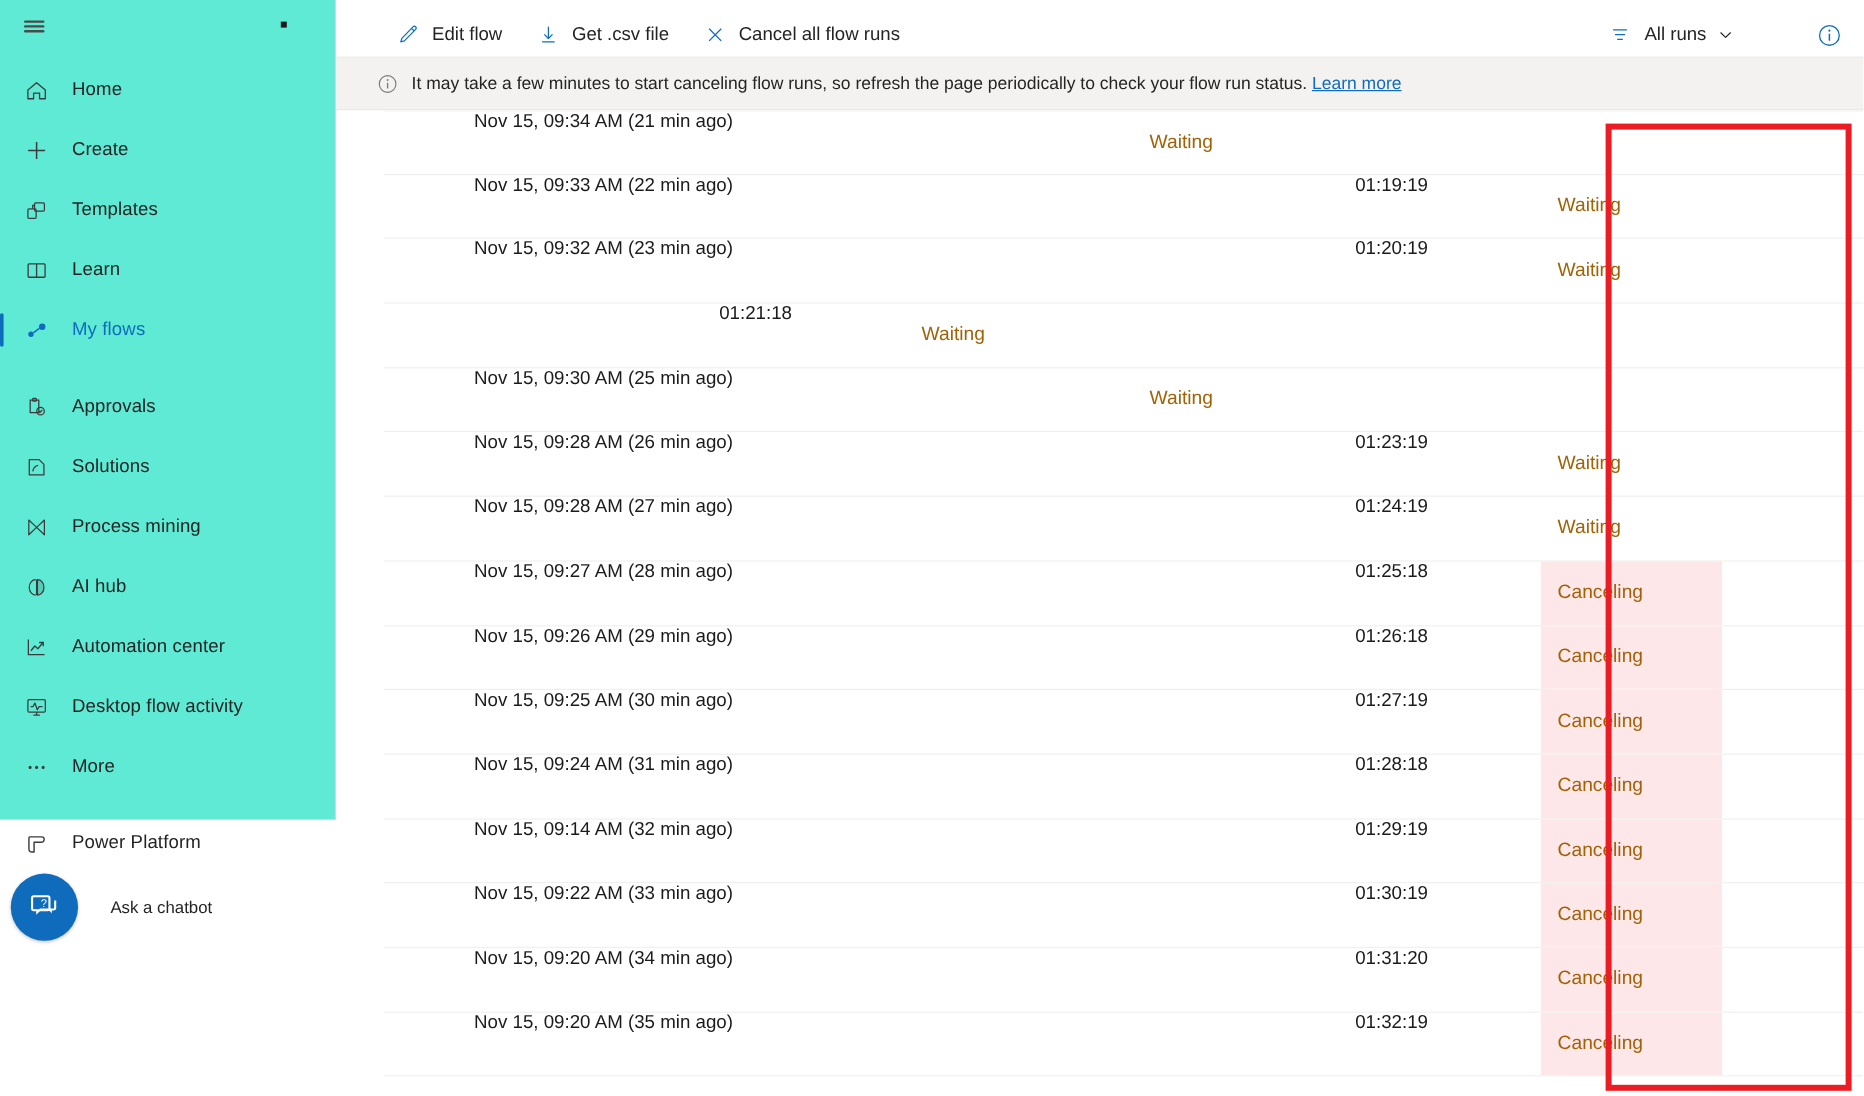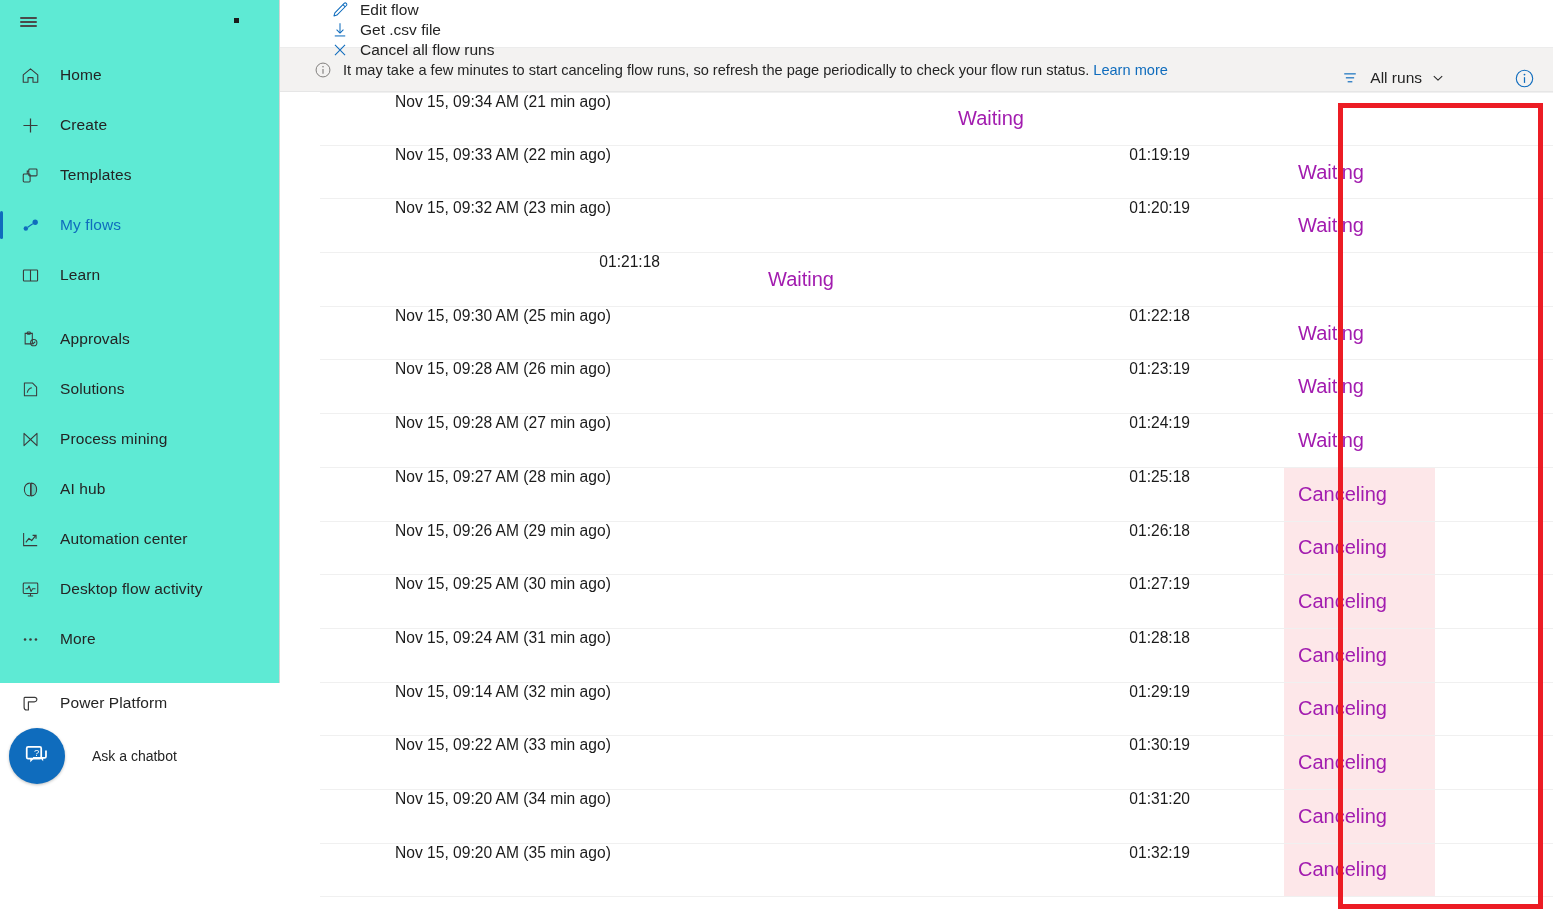--- a/index.html
+++ b/index.html
@@ -130,25 +130,24 @@
     flex-direction: column;
     min-width: 0;
     position: relative;
   }
 
   
   .cmdbar {
     height: 47px;
     min-height: 47px;
     display: flex;
-    align-items: flex-start;
+    align-items: flex-end;
     padding-left: 40px;
     background: #ffffff;
     position: relative;
-    flex-direction: column;
   }
   .cmd-btn {
     display: flex;
     align-items: center;
     height: 36px;
     padding: 0 10px;
     margin-right: 8px;
     cursor: pointer;
     color: #242424;
     font-size: 15.5px;
@@ -199,20 +198,21 @@
     color: #605e5c;
     flex: 0 0 18px;
   }
   .banner-text {
     font-size: 14.6px;
     color: #242424;
     white-space: nowrap;
   }
   .banner-link {
     color: #0f6cbd;
+    text-decoration: underline;
     cursor: pointer;
     font-size: 14.6px;
     margin-left: 4px;
   }
 
   
   .table-wrap {
     flex: 1 1 auto;
     position: relative;
     overflow: hidden;
@@ -252,22 +252,22 @@
     align-items: stretch;
     height: 100%;
     position: relative;
   }
   .status-pill {
     margin-left: 94px;
     width: 151px;
     display: flex;
     align-items: center;
     padding-left: 14px;
-    font-size: 20px;
-    color: #a21caf;
+    font-size: 16px;
+    color: #a16207;
     white-space: nowrap;
   }
   .status-pill.canceling { background: #fde7e9; }
 
   
   .red-box {
     position: absolute;
     left: 1338px;
     top: 103px;
     width: 205px;
@@ -315,38 +315,38 @@
         <div class="nav-item">
           <span class="ico">
             <svg width="21" height="21" viewBox="0 0 22 22" fill="none" aria-hidden="true">
               <rect x="3.4" y="9.4" width="7.2" height="8.4" rx="1" stroke="#3b3b3b" stroke-width="1.1" fill="none"></rect>
               <rect x="9.2" y="4.2" width="8.6" height="7.2" rx="1" stroke="#3b3b3b" stroke-width="1.1" fill="none"></rect>
               <path d="M7.6 9.4 L7.6 6.4 L9.2 6.4" stroke="#3b3b3b" stroke-width="1.1" fill="none"></path>
             </svg>
           </span>
           <span class="lbl">Templates</span>
         </div>
+        <div class="nav-item">
+          <span class="ico">
+            <svg width="21" height="21" viewBox="0 0 22 22" fill="none" aria-hidden="true">
+              <rect x="3.6" y="5.2" width="14.8" height="11.6" rx="0.8" stroke="#3b3b3b" stroke-width="1.15" fill="none"></rect>
+              <path d="M11 5.2 L11 16.8" stroke="#3b3b3b" stroke-width="1.15"></path>
+            </svg>
+          </span>
+          <span class="lbl">Learn</span>
+        </div>
         <div class="nav-item selected">
           <span class="ico">
             <svg width="21" height="21" viewBox="0 0 22 22" fill="none" aria-hidden="true">
               <circle cx="6.1" cy="14.2" r="2.35" fill="#0f6cbd"></circle>
               <circle cx="15.9" cy="7.6" r="2.8" fill="#0f6cbd"></circle>
               <path d="M8.1 12.9 C10.2 11.4 11.4 10.6 13.4 9.1" stroke="#0f6cbd" stroke-width="1.25" fill="none"></path>
             </svg>
           </span>
           <span class="lbl">My flows</span>
-        </div>
-        <div class="nav-item">
-          <span class="ico">
-            <svg width="21" height="21" viewBox="0 0 22 22" fill="none" aria-hidden="true">
-              <rect x="3.6" y="5.2" width="14.8" height="11.6" rx="0.8" stroke="#3b3b3b" stroke-width="1.15" fill="none"></rect>
-              <path d="M11 5.2 L11 16.8" stroke="#3b3b3b" stroke-width="1.15"></path>
-            </svg>
-          </span>
-          <span class="lbl">Learn</span>
         </div>
       </div>
 
     <div class="nav-div"></div>
 
     <div id="nav-secondary">
         <div class="nav-item">
           <span class="ico">
             <svg width="21" height="21" viewBox="0 0 22 22" fill="none" aria-hidden="true">
               <path d="M5.4 4.6 L12.9 4.6 L12.9 15.6 L5.4 15.6 Z" stroke="#3b3b3b" stroke-width="1.1" fill="none"></path>
@@ -542,21 +542,20 @@
             </div>
           </div>
           <div class="row">
             <div class="cell-duration">01:21:18</div>
             <div class="cell-status">
               <div class="status-pill">Waiting</div>
             </div>
           </div>
           <div class="row">
             <div class="cell-start">Nov 15, 09:30 AM (25 min ago)</div>
-            <div class="cell-duration">01:22:18</div>
             <div class="cell-status">
               <div class="status-pill">Waiting</div>
             </div>
           </div>
           <div class="row">
             <div class="cell-start">Nov 15, 09:28 AM (26 min ago)</div>
             <div class="cell-duration">01:23:19</div>
             <div class="cell-status">
               <div class="status-pill">Waiting</div>
             </div>

